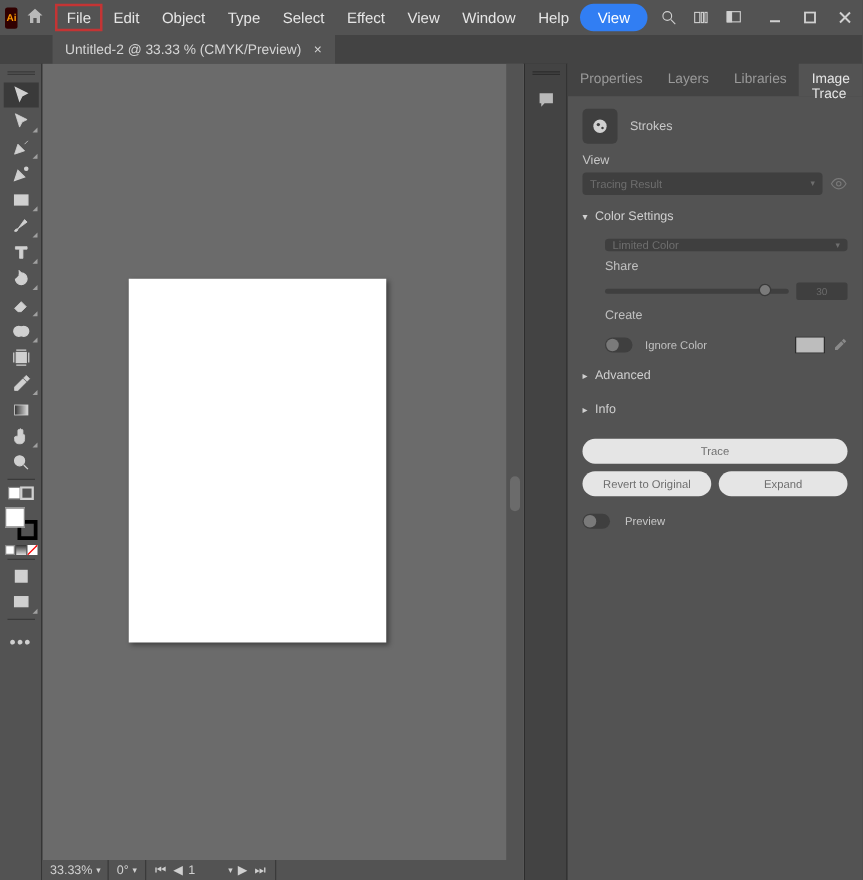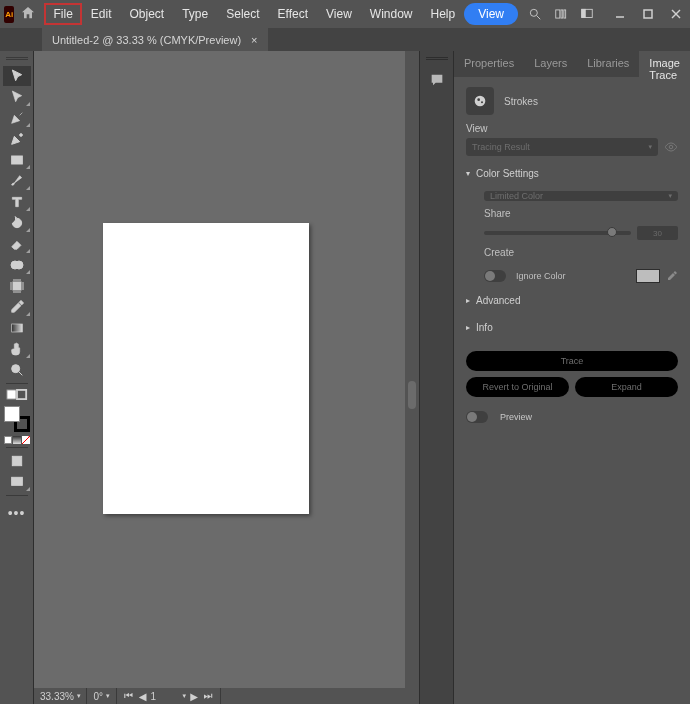--- a/index.html
+++ b/index.html
@@ -94,21 +94,21 @@
   .chk { width: 10px; height: 10px; border: 1px solid #7a7a7a; display: flex; align-items: center; justify-content: center; font-size: 7px; color: #a8a8a8; }
   .link-icon { width: 14px; height: 14px; }
   .numfield { width: 36px; height: 14px; background: #3f3f3f; color: #6a6a6a; font-size: 8px; display: flex; align-items: center; justify-content: center; border-radius: 2px; }
   
   .toggle { width: 22px; height: 12px; background: #3f3f3f; border-radius: 6px; position: relative; }
   .toggle .dot { position: absolute; left: 1px; top: 1px; width: 10px; height: 10px; background: #7a7a7a; border-radius: 50%; }
   .color-swatch { width: 24px; height: 14px; background: #bdbdbd; border: 1px solid #2d2d2d; }
   .eyedrop { width: 12px; height: 12px; }
   .eyedrop svg { width: 12px; height: 12px; fill: #8a8a8a; }
   
-  .big-btn { background: #000000; height: 20px; border-radius: 10px; color: #6e6e6e; font-size: 9px; display: flex; align-items: center; justify-content: center; }
+  .big-btn { background: #e5e5e5; height: 20px; border-radius: 10px; color: #6e6e6e; font-size: 9px; display: flex; align-items: center; justify-content: center; }
   .btn-row { display: flex; gap: 6px; }
   .btn-row .big-btn { flex: 1; }
   
   .view-row { display: flex; align-items: center; gap: 6px; }
   .eye-icon { width: 14px; height: 14px; }
   .eye-icon svg { width: 14px; height: 14px; stroke: #7a7a7a; fill: none; stroke-width: 1.5; }
 </style>
 </head>
 <body>
 

